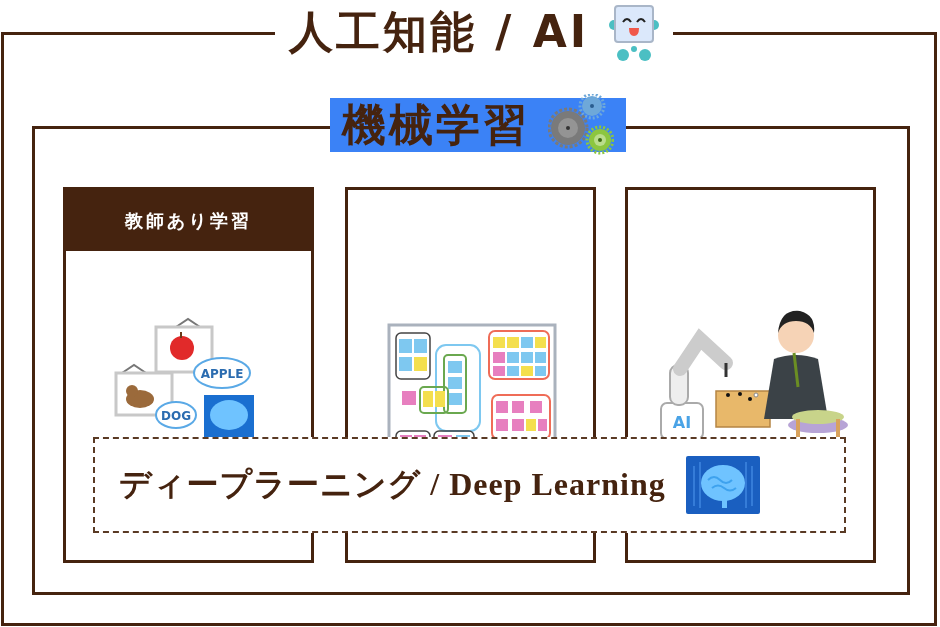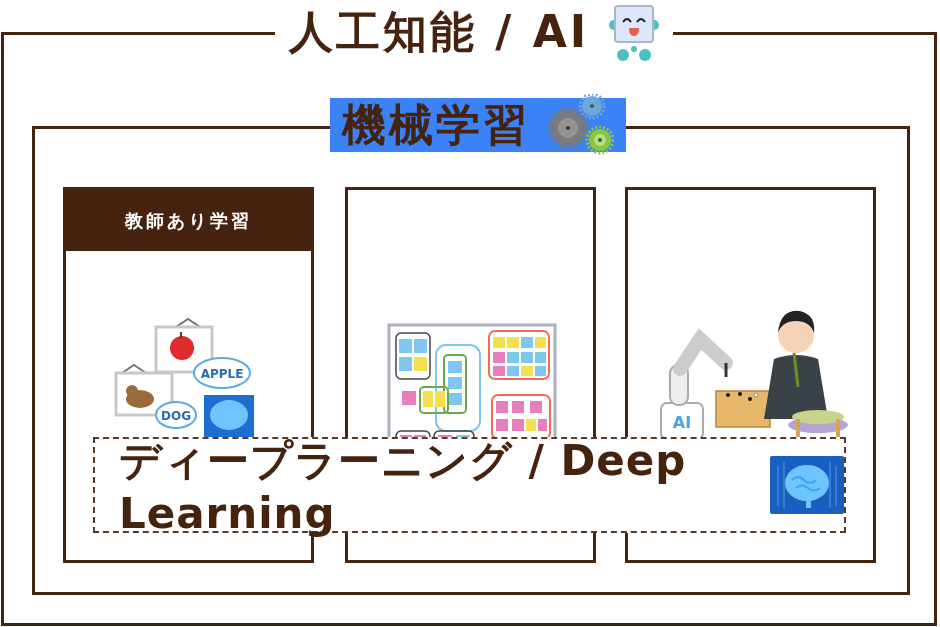--- a/index.html
+++ b/index.html
@@ -7,21 +7,21 @@
   .abs{position:absolute;box-sizing:border-box;}
   .outer{left:1px;top:32px;width:936px;height:594px;border:3px solid #45230f;}
   .ml{left:32px;top:126px;width:878px;height:469px;border:3px solid #45230f;}
   .title-ai{left:275px;top:6px;height:52px;padding:0 14px;background:#fff;display:flex;align-items:center;gap:20px;}
   .title-ml{left:330px;top:98px;height:54px;padding:0 12px;background:#3b82f6;display:flex;align-items:center;gap:18px;}
   .ttl{font-weight:bold;font-size:44px;letter-spacing:3px;color:#45230f;}
   .card{top:187px;height:376px;width:251px;border:3px solid #45230f;background:#fff;}
   .card .hd{position:absolute;left:0;top:0;right:0;height:61px;background:#45230f;color:#fff;font-weight:bold;font-size:18px;letter-spacing:3px;display:flex;align-items:center;justify-content:center;}
   .card .ill{position:absolute;left:0;right:0;top:61px;height:185px;margin-top:44px;}
   .dl{left:93px;top:437px;width:753px;height:96px;border:2px dashed #5a3a24;background:#fff;display:flex;align-items:center;padding-left:24px;gap:20px;}
-  .dl .txt{font-weight:bold;font-size:42px;letter-spacing:1px;color:#45230f;}
+  .dl .txt{font-weight:bold;font-size:32px;letter-spacing:1px;color:#45230f;font-family:Liberation Serif, serif;}
   svg{display:block;}
 </style>
 </head>
 <body>
 
 <div class="abs outer"></div>
 <div class="abs title-ai">
   <span class="ttl">人工知能 / AI</span>
   <span>
     <svg width="50" height="58" viewBox="0 0 50 58">

